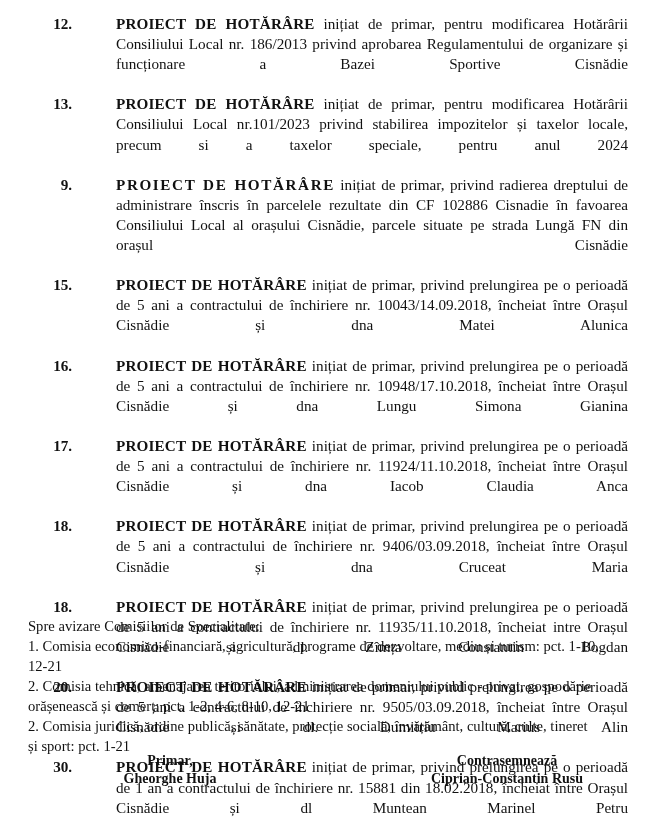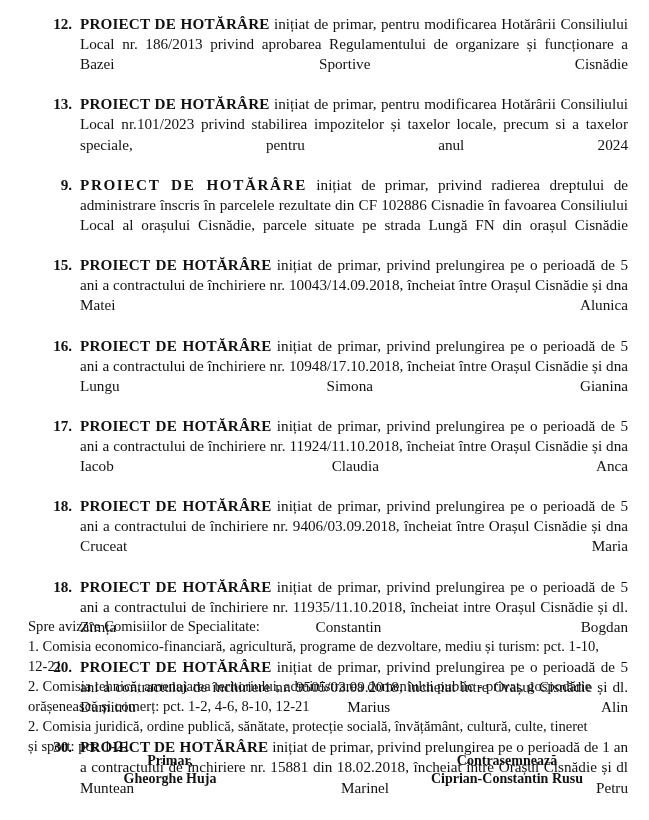--- a/index.html
+++ b/index.html
@@ -45,20 +45,21 @@
     width: 36px;
     text-align: right;
     font-weight: bold;
     font-size: 15.2px;
     letter-spacing: -0.1px;
   }
   .agenda-item .body {
     display: block;
     text-align: justify;
     text-justify: inter-word;
+    margin-left: 36px;
   }
   .agenda-item .body::after {
     content: "";
     display: inline-block;
     width: 100%;
   }
   .ttl {
     font-weight: bold;
     letter-spacing: 0.15px;
   }

